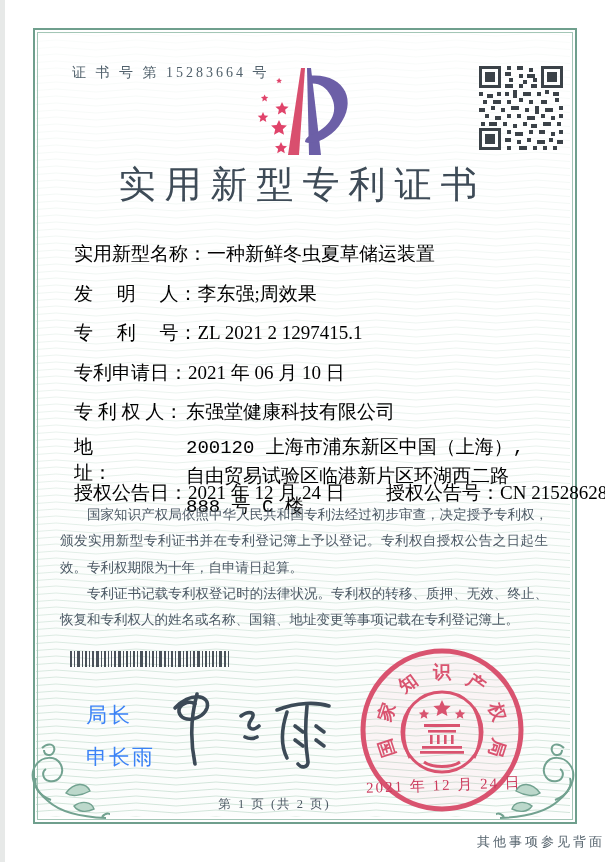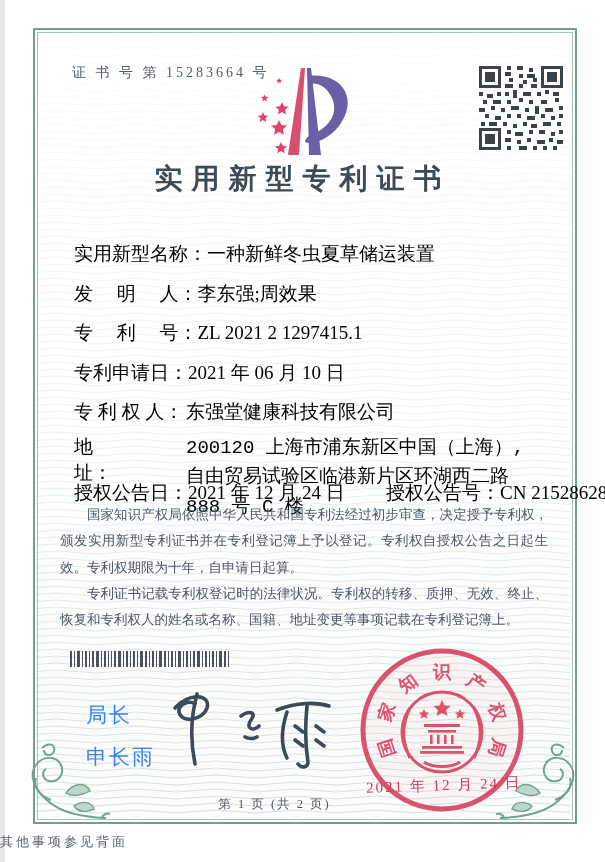--- a/index.html
+++ b/index.html
@@ -10,35 +10,35 @@
     color:#4c5964;
   }
   .scan-edge{position:absolute;left:0;top:0;width:5px;height:862px;background:#e7e9e8;}
   .paper{position:absolute;inset:0;padding-left:12px;}
   
   .frame{position:absolute;left:33px;top:28px;width:540px;height:792px;border:2px solid #6f9f8d;}
   .frame-inner{position:absolute;inset:2px;border:1px solid #a3c6b6;}
   .guilloche{position:absolute;left:36px;top:31px;pointer-events:none;}
   .abs{position:absolute;}
   .cert-no{left:72px;top:64px;font-size:14px;letter-spacing:3px;color:#50606b;}
-  .title{left:0;top:160px;width:605px;text-align:center;font-size:28px;font-weight:700;
+  .title{left:0;top:160px;width:605px;text-align:center;font-size:37px;font-weight:400;
          letter-spacing:9px;color:#3e4b57;}
   .field{left:74px;font-size:19px;color:#000000;white-space:nowrap;}
   .field .lab{display:inline-block;min-width:112px;}
   .field.addr{white-space:normal;width:480px;display:flex;font-family:Liberation Mono, monospace;}
   .field.addr .lab{flex:0 0 112px;}
   .field.addr .val{width:352px;line-height:1.55;}
   .pair2{position:absolute;left:312px;top:0;white-space:nowrap;}
   .paras{left:60px;top:502px;width:488px;font-size:13.5px;line-height:1.95;
          color:#4b5864;text-align:justify;}
   .paras p{margin:0;text-indent:2em;}
   .officer{left:86px;top:694px;font-size:21px;line-height:2.0;color:#3b82f6;letter-spacing:2px;}
   .seal-date{left:366px;top:776px;font-size:15px;color:#cc3b5d;letter-spacing:2px;transform:rotate(-2deg);}
   .page-num{left:0;top:796px;width:549px;text-align:center;font-size:12.5px;letter-spacing:2px;color:#4c5964;}
-  .back-note{left:0;top:833px;width:605px;text-align:left;font-size:13px;letter-spacing:3px;color:#55636d;}
+  .back-note{left:0;top:833px;width:605px;text-align:right;font-size:13px;letter-spacing:3px;color:#55636d;}
   svg{display:block;}
 </style>
 </head>
 <body>
 
 <div class="scan-edge"></div>
 
 <div class="paper">
 
   <svg class="guilloche" width="534" height="786">

